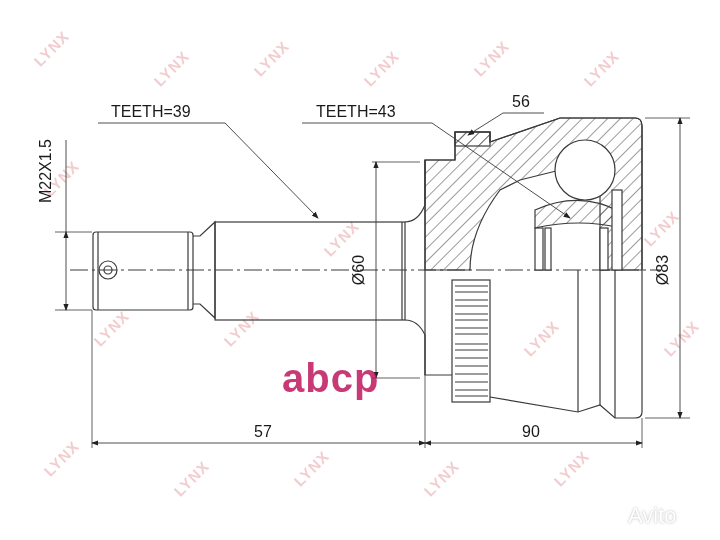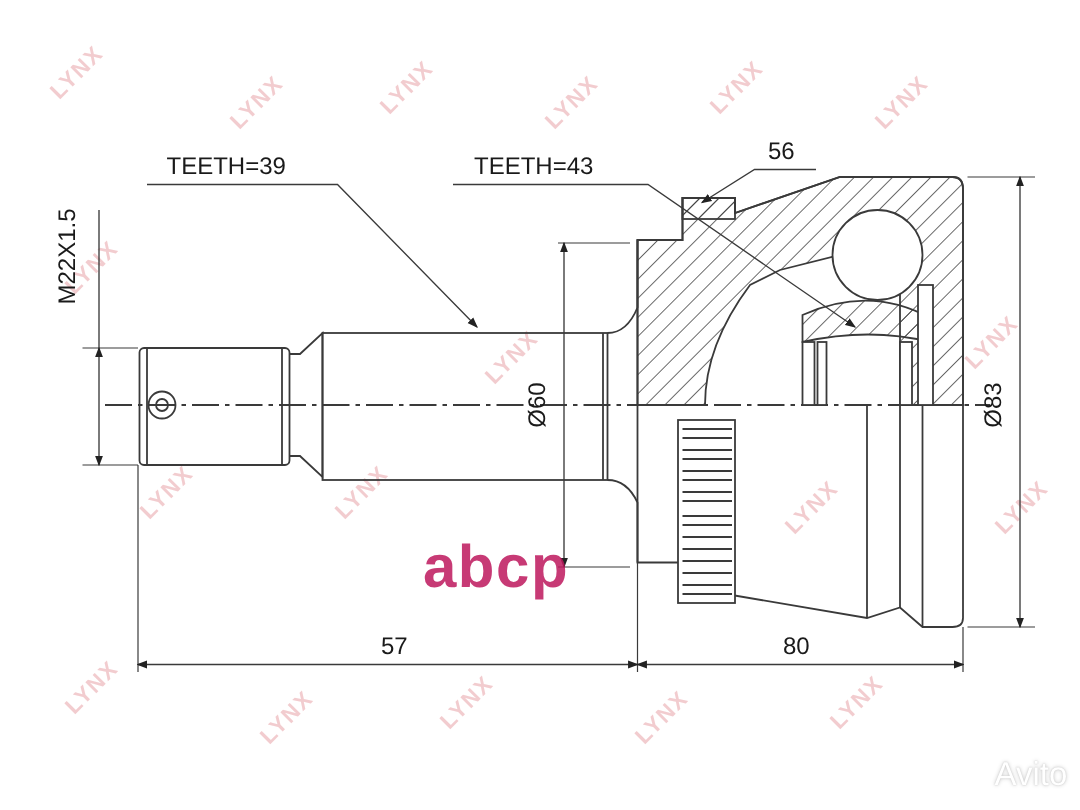--- a/index.html
+++ b/index.html
@@ -2,21 +2,21 @@
 <html><head>
 <meta charset="utf-8">
 <style>
   html,body{margin:0;padding:0;background:#fff;}
   body{width:720px;height:540px;overflow:hidden;position:relative;font-family:"Liberation Sans",sans-serif;}
   #stage{position:absolute;left:0;top:0;width:720px;height:540px;}
   .lbl{position:absolute;color:#1a1a1a;font-size:16px;line-height:1;white-space:nowrap;}
   .vert{transform:rotate(-90deg);transform-origin:center center;}
   .wm{position:absolute;color:#e8a3a8;font-weight:bold;font-size:15px;opacity:.55;transform:rotate(-45deg);letter-spacing:1px;}
   .brand{position:absolute;font-size:40px;font-weight:bold;color:#be185d;opacity:.85;letter-spacing:1px;}
-  .avito{position:absolute;font-size:22px;color:#fff;text-shadow:0 0 3px #ccc,0 0 1px #bbb;margin-left:35px;}
+  .avito{position:absolute;font-size:22px;color:#fff;text-shadow:0 0 3px #ccc,0 0 1px #bbb;}
 </style>
 </head>
 <body>
 
 <div id="stage">
 
   <div>
     <span class="wm" style="left:30px;top:40px">LYNX</span>
     <span class="wm" style="left:150px;top:60px">LYNX</span>
     <span class="wm" style="left:250px;top:50px">LYNX</span>
@@ -122,17 +122,17 @@
     </g>
   </svg>
 
   <span class="lbl" style="left:111px;top:104px">TEETH=39</span>
   <span class="lbl" style="left:316px;top:104px">TEETH=43</span>
   <span class="lbl" style="left:512px;top:94px">56</span>
   <span class="lbl vert" style="left:6px;top:163px;width:80px;text-align:center">M22X1.5</span>
   <span class="lbl vert" style="left:339px;top:262px;width:40px;text-align:center">Ø60</span>
   <span class="lbl vert" style="left:643px;top:262px;width:40px;text-align:center">Ø83</span>
   <span class="lbl" style="left:254px;top:424px">57</span>
-  <span class="lbl" style="left:522px;top:424px">80</span>
+  <span class="lbl" style="left:522px;top:424px">90</span>
 
   <span class="brand" style="left:282px;top:356px">abcp</span>
   <span class="avito" style="left:628px;top:503px">Avito</span>
 </div>
 
 </body></html>

